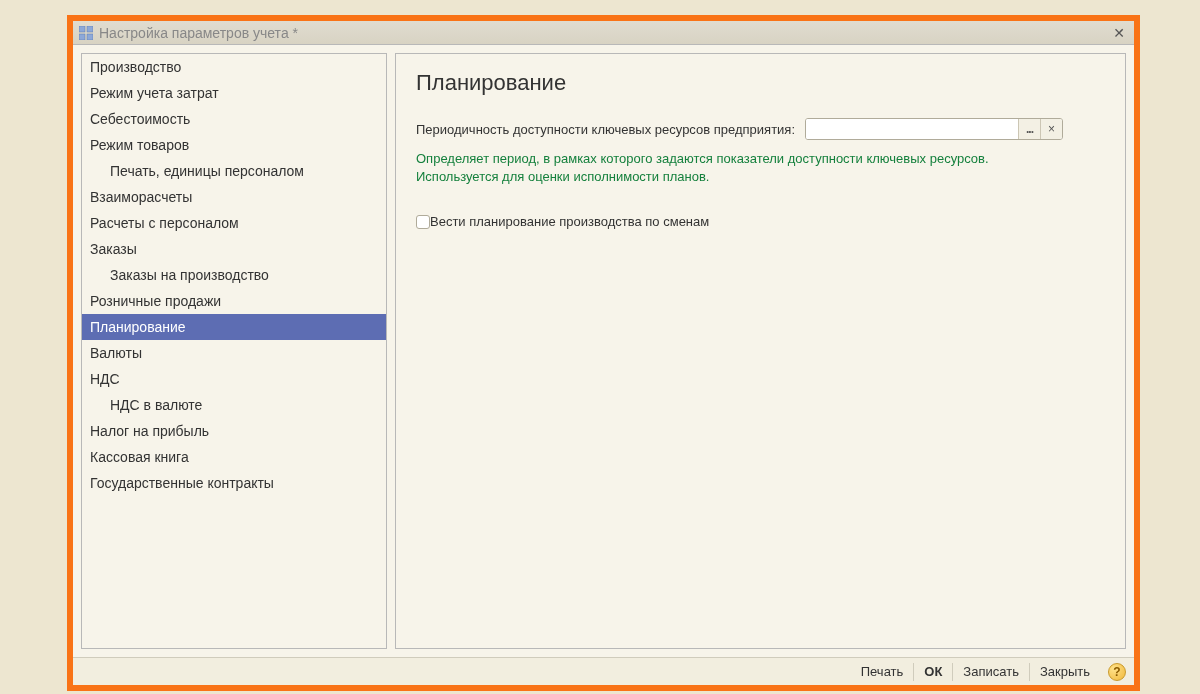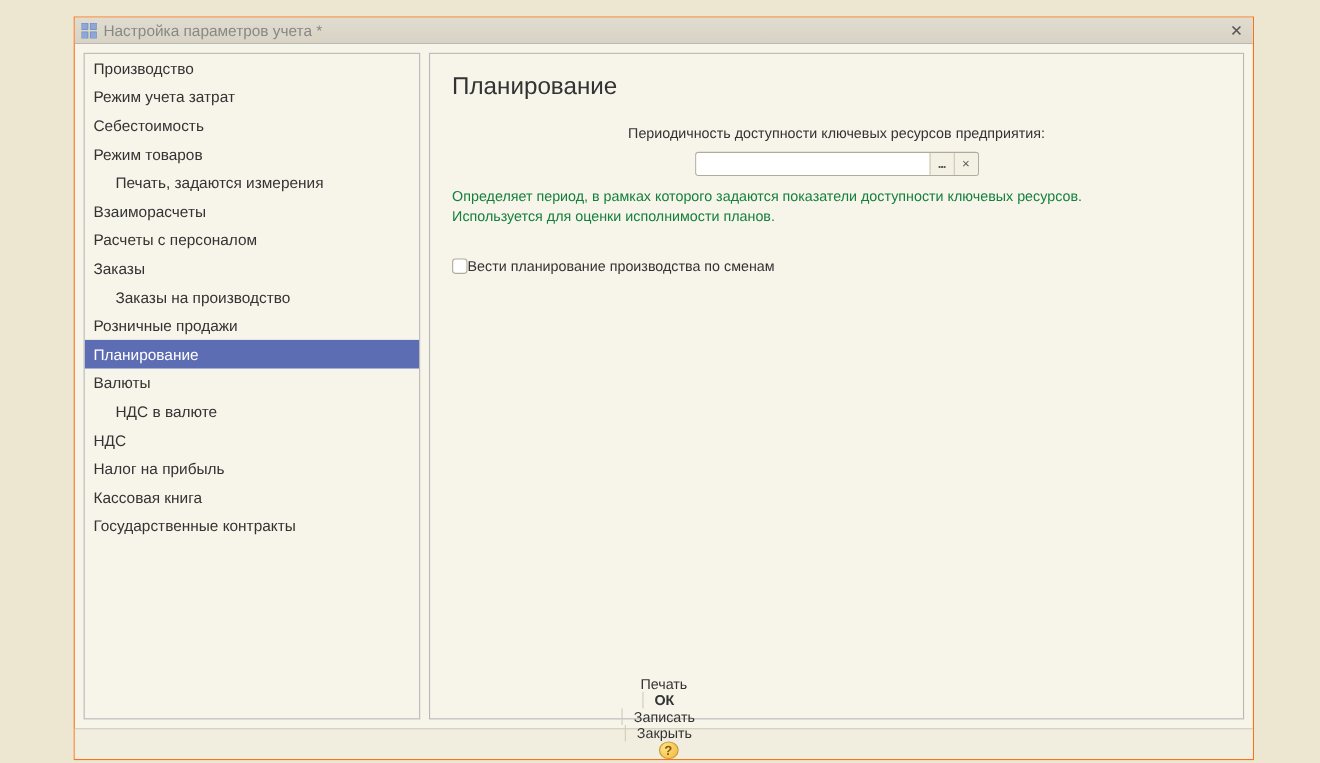--- a/index.html
+++ b/index.html
@@ -11,21 +11,21 @@
       width: 1200px;
       height: 694px;
       overflow: hidden;
     }
     .window {
       position: absolute;
       top: 15px;
       left: 67px;
       width: 1073px;
       height: 676px;
-      border: 1px solid #f97316;
+      border: 6px solid #f97316;
       background: #f7f4ea;
       display: flex;
       flex-direction: column;
     }
     .titlebar {
       height: 24px;
       background: linear-gradient(#e0dcd0, #d8d3c3);
       border-bottom: 1px solid #b8b8b8;
       display: flex;
       align-items: center;
@@ -89,21 +89,20 @@
       font-size: 22px;
       font-weight: normal;
       color: #333;
       margin-bottom: 22px;
     }
     .form-row {
       display: flex;
       align-items: center;
       gap: 10px;
       margin-bottom: 10px;
-      flex-direction: column;
     }
     .form-label {
       color: #333;
       font-size: 13px;
     }
     .select-field {
       display: flex;
       align-items: stretch;
       border: 1px solid #b0ab9a;
       border-radius: 3px;
@@ -156,21 +155,20 @@
     }
     .bottom-bar {
       height: 28px;
       border-top: 1px solid #d0ccbc;
       display: flex;
       align-items: center;
       justify-content: flex-end;
       padding: 0 8px;
       gap: 0;
       background: #f2eedf;
-      flex-direction: column;
     }
     .bb-btn {
       padding: 0 10px;
       font-size: 13px;
       color: #333;
       cursor: pointer;
       border-left: 1px solid #d0ccbc;
       height: 18px;
       display: flex;
       align-items: center;
@@ -209,30 +207,30 @@
     <span class="titlebar-text">Настройка параметров учета *</span>
     <span class="close-x">✕</span>
   </div>
 
   <div class="body-area">
     <div class="sidebar" id="sidebar">
         <div class="sidebar-item">Производство</div>
         <div class="sidebar-item">Режим учета затрат</div>
         <div class="sidebar-item">Себестоимость</div>
         <div class="sidebar-item">Режим товаров</div>
-        <div class="sidebar-item indent">Печать, задаются измерения</div>
+        <div class="sidebar-item indent">Печать, единицы персоналом</div>
         <div class="sidebar-item">Взаиморасчеты</div>
         <div class="sidebar-item">Расчеты с персоналом</div>
         <div class="sidebar-item">Заказы</div>
         <div class="sidebar-item indent">Заказы на производство</div>
         <div class="sidebar-item">Розничные продажи</div>
         <div class="sidebar-item selected">Планирование</div>
         <div class="sidebar-item">Валюты</div>
+        <div class="sidebar-item">НДС</div>
         <div class="sidebar-item indent">НДС в валюте</div>
-        <div class="sidebar-item">НДС</div>
         <div class="sidebar-item">Налог на прибыль</div>
         <div class="sidebar-item">Кассовая книга</div>
         <div class="sidebar-item">Государственные контракты</div>
       </div>
 
     <div class="content">
       <h1>Планирование</h1>
 
       <div class="form-row">
         <span class="form-label">Периодичность доступности ключевых ресурсов предприятия:</span>

